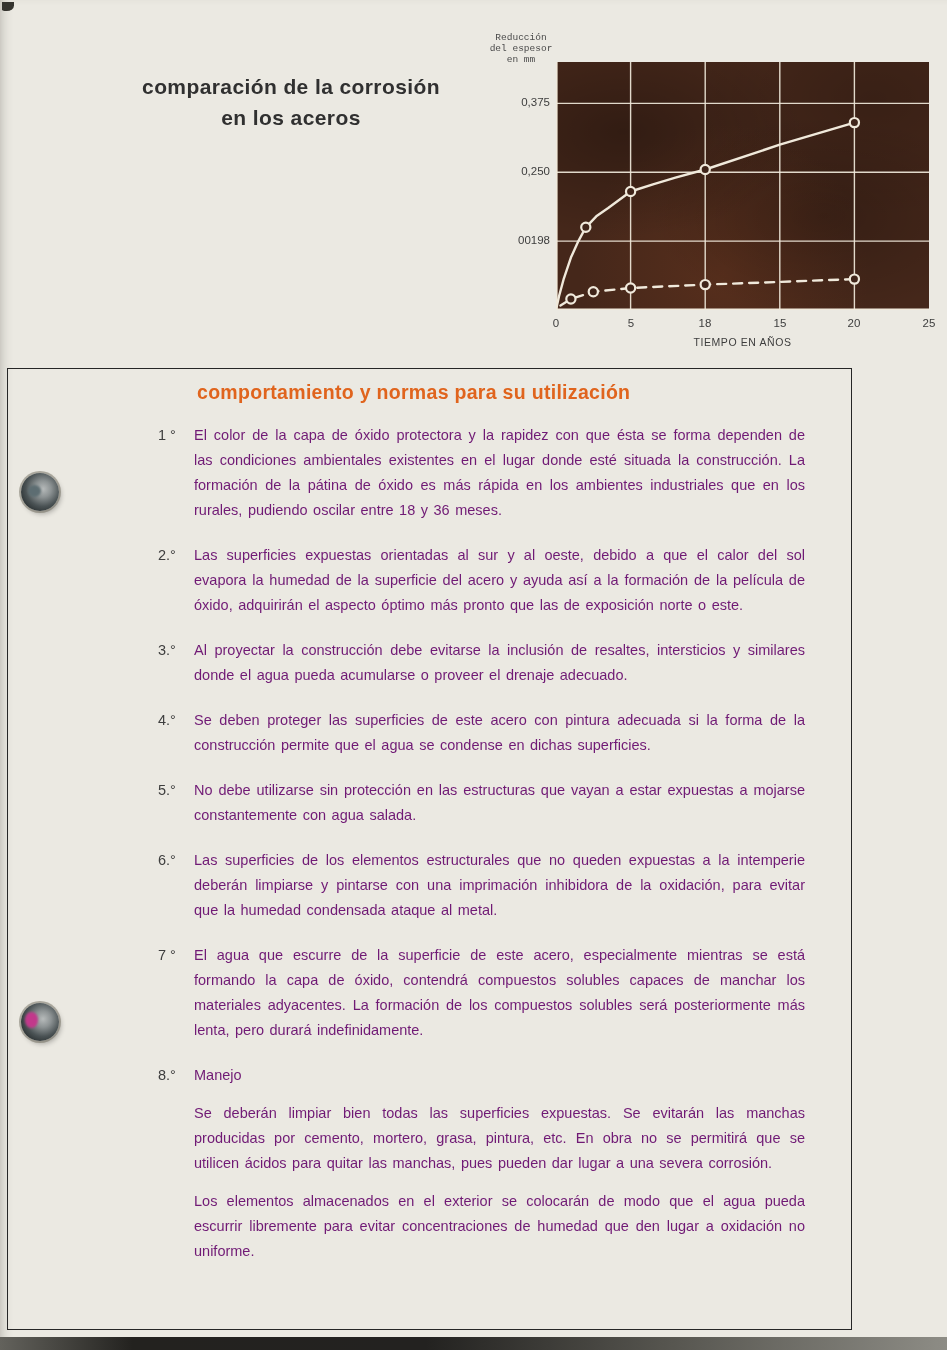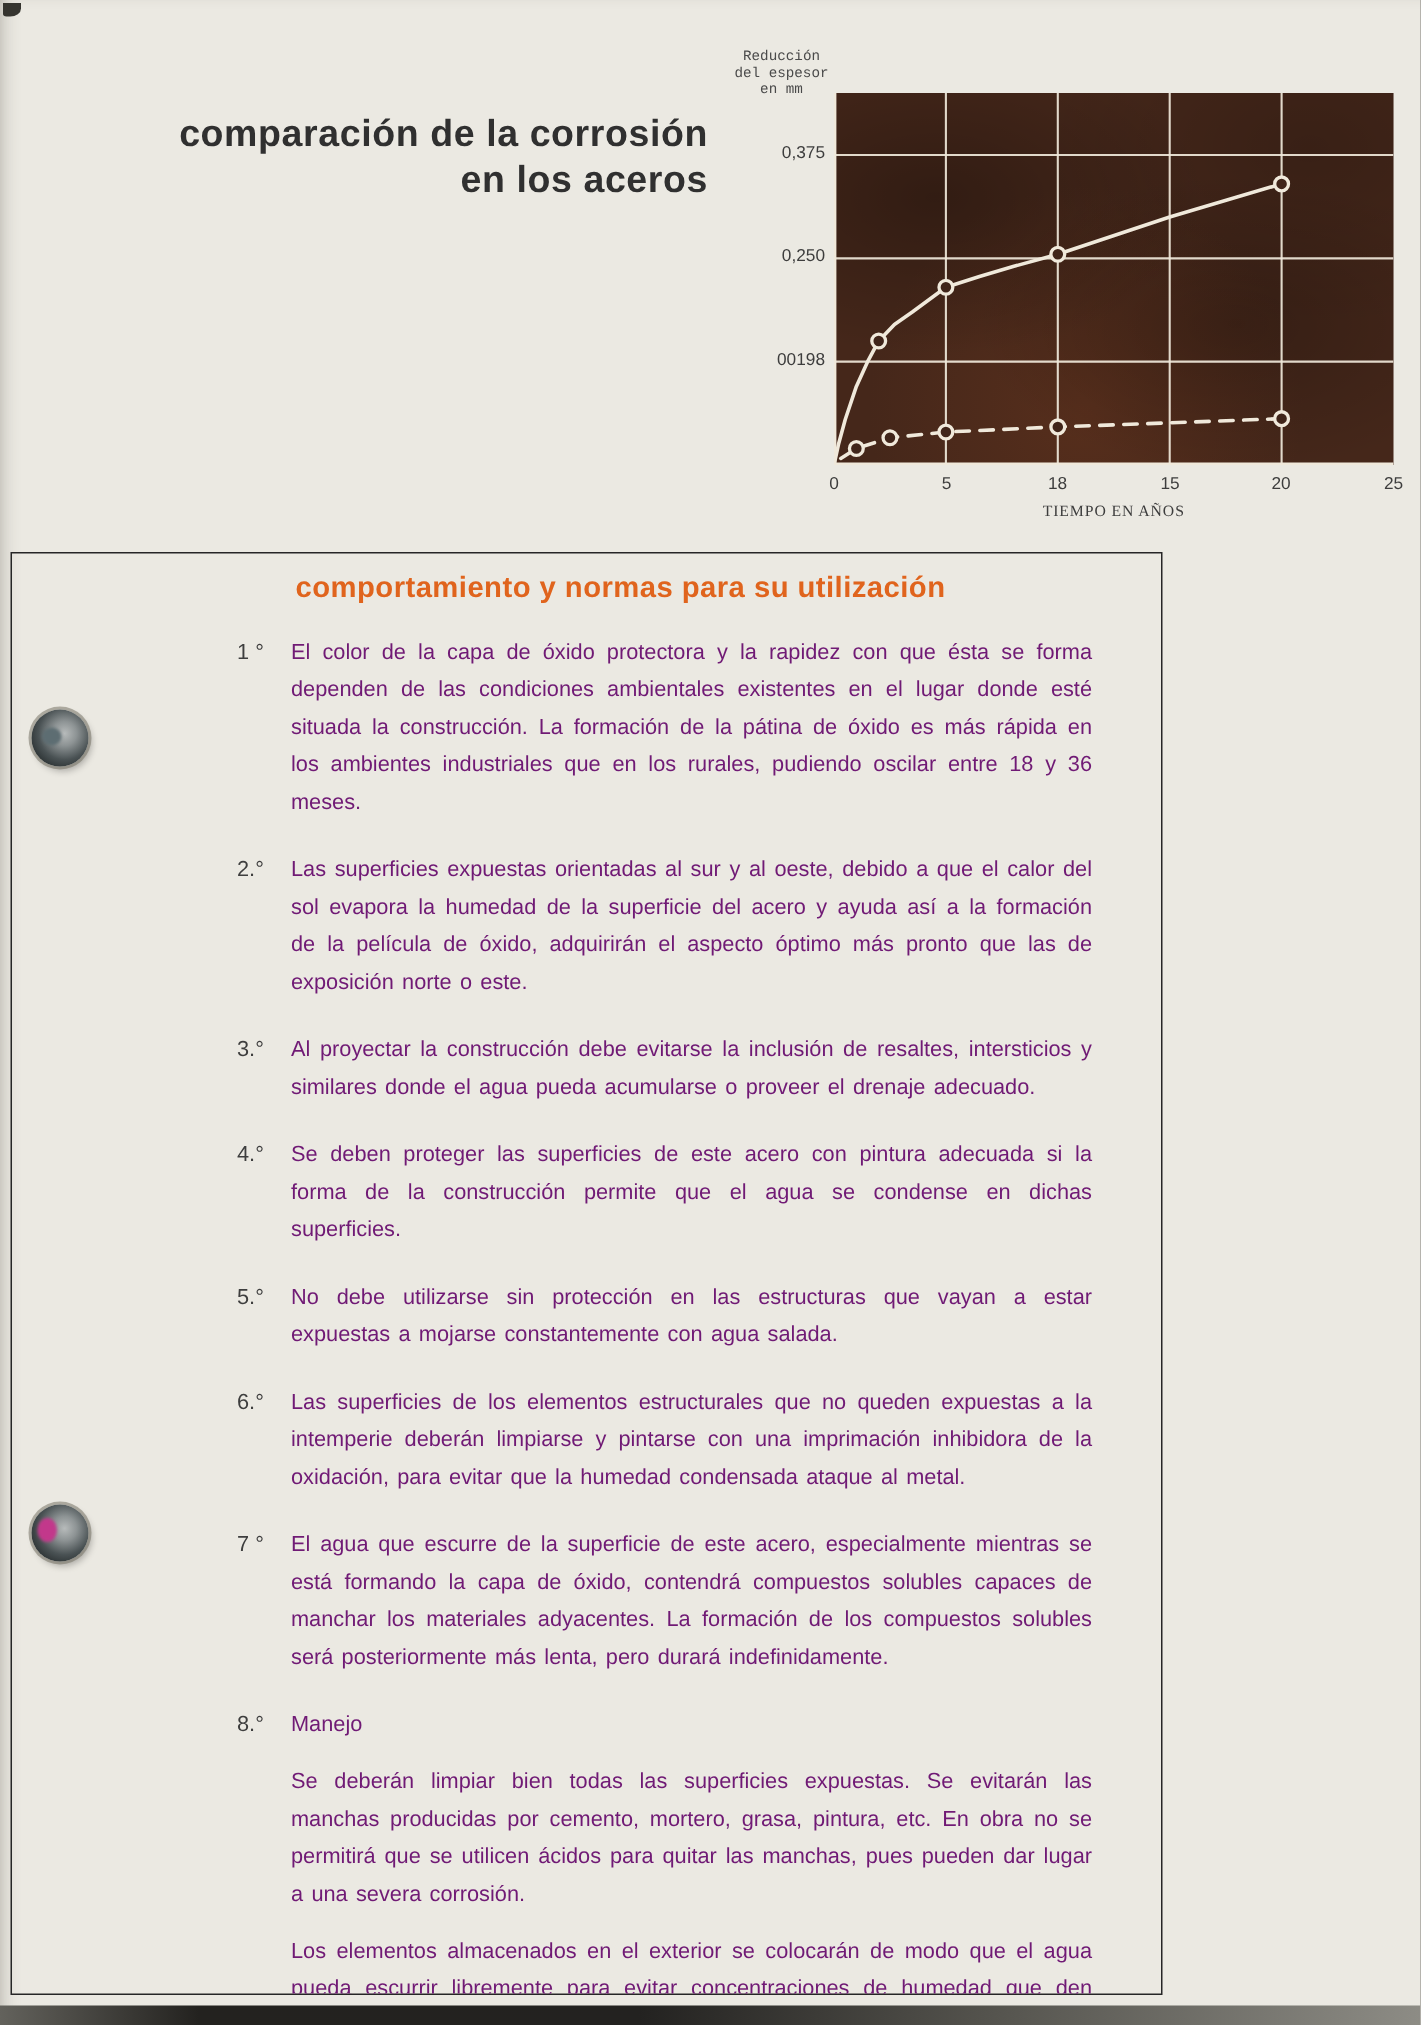--- a/index.html
+++ b/index.html
@@ -6,46 +6,46 @@
   .page {
     position:relative; width:947px; height:1350px; margin:0 auto;
     background:#ebe9e2; overflow:hidden;
     font-family:"Liberation Sans", sans-serif; color:#3e3e3e;
     box-shadow: inset 8px 0 14px -10px rgba(60,55,45,.45);
   }
   .artifact-corner { position:absolute; left:2px; top:2px; width:12px; height:9px;
     background:#35342f; border-radius:0 0 60% 20%; }
 
   
-  .page-title { position:absolute; top:57px; left:110px; width:362px; text-align:right;
-    font-size:25px; font-weight:bold; color:#303030; line-height:31px; letter-spacing:.4px; }
+  .page-title { position:absolute; top:57px; left:110px; width:362px; text-align:center;
+    font-size:21px; font-weight:bold; color:#303030; line-height:31px; letter-spacing:.4px; }
 
   
   .chart-block { position:absolute; left:488px; top:30px; width:452px; height:322px; }
   .y-axis-label { position:absolute; left:0; top:2px; width:66px; text-align:center;
     font-size:9.5px; line-height:11px; color:#4a4a4a;font-family:Liberation Mono, monospace; }
   .chart-title { position:absolute; left:68px; top:20px; width:373px; text-align:center;
     font-size:10.5px; letter-spacing:.6px; color:#3d3d3d;margin-top:34px; }
   .plot { position:absolute; left:68px; top:32px; width:373px; height:248px;
     background:
       radial-gradient(ellipse at 18% 28%, rgba(0,0,0,.28), transparent 42%),
       radial-gradient(ellipse at 72% 62%, rgba(0,0,0,.22), transparent 46%),
       radial-gradient(ellipse at 45% 85%, rgba(120,60,32,.35), transparent 50%),
       radial-gradient(ellipse at 85% 15%, rgba(0,0,0,.18), transparent 40%),
       #45271a; }
   .plot svg { position:absolute; inset:0; display:block; }
   .ytick { position:absolute; left:0; width:62px; text-align:right;
     font-size:11.5px; color:#3d3d3d; line-height:13px; }
   .xtick { position:absolute; top:287px; transform:translateX(-50%);
     font-size:11.5px; color:#3d3d3d; }
   .x-axis-label { position:absolute; left:68px; top:306px; width:373px; text-align:center;
-    font-size:10.5px; letter-spacing:.6px; color:#3d3d3d;font-family:Liberation Serif, serif; }
-
-  
-  .rules-box { position:absolute; left:7px; top:368px; width:768px; height:962px;
+    font-size:10.5px; letter-spacing:.6px; color:#3d3d3d; }
+
+  
+  .rules-box { position:absolute; left:7px; top:368px; width:845px; height:962px;
     border:1.5px solid #262626; box-sizing:border-box; overflow:hidden; }
   .rules-heading { margin:12px 0 0 189px; font-size:19.5px; font-weight:bold;
     letter-spacing:.3px; color:#e0641d; }
   .rules-list { margin:19px 46px 0 150px; }
   .rule-item { display:flex; margin-bottom:20px; }
   .rule-num { flex:0 0 30px; width:30px; font-size:14.5px; line-height:25px; color:#3e3e3e; }
   .rule-text { flex:1; margin-left:6px; }
   .rule-text p { margin:0 0 13px; font-size:14.5px; line-height:25px; color:#701a75;
     text-align:justify; word-spacing:1.5px; }
   .rule-text p:last-child { margin-bottom:0; }

